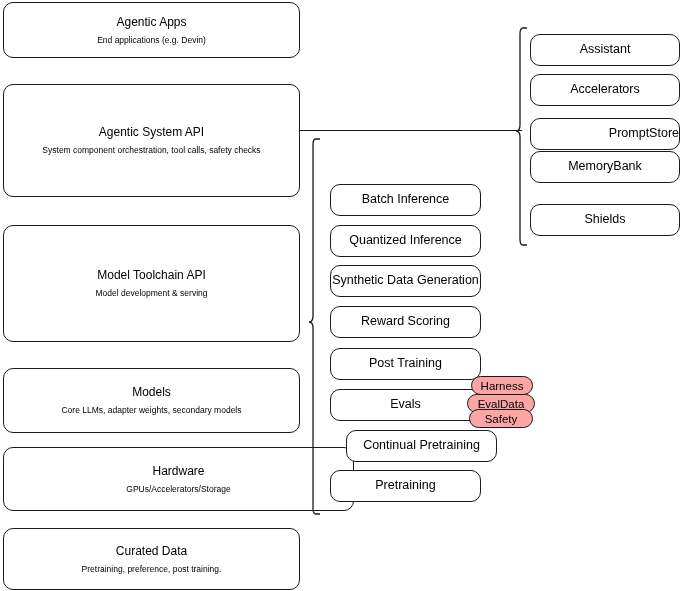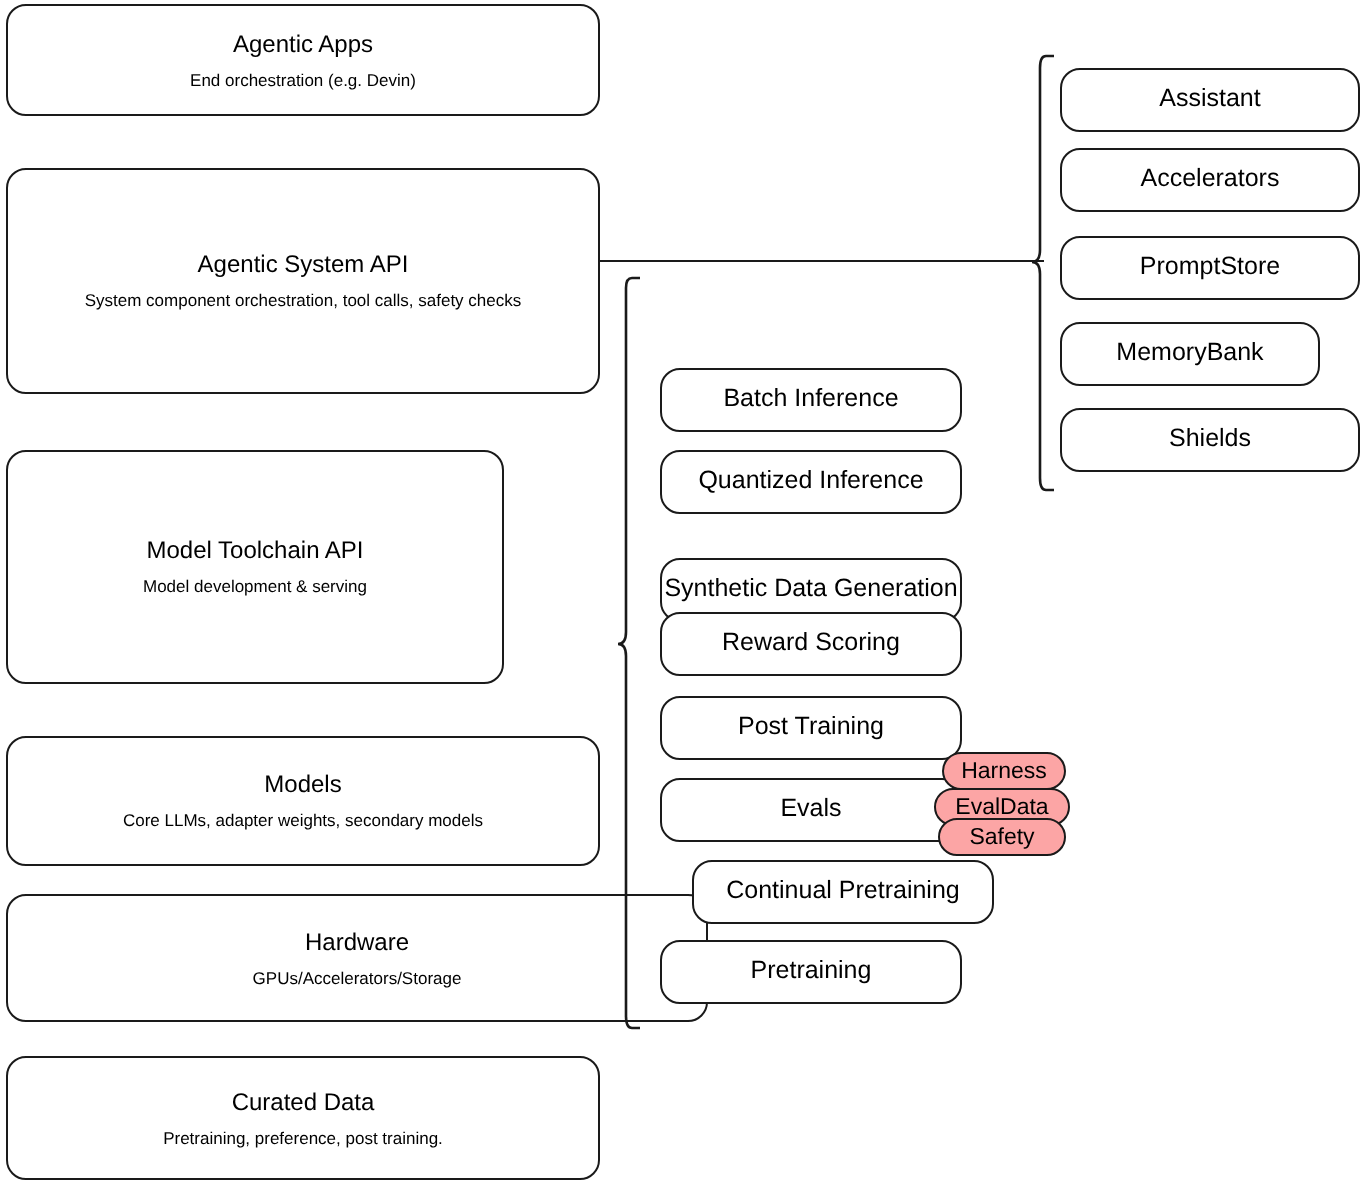--- a/index.html
+++ b/index.html
@@ -90,29 +90,29 @@
     stroke-width: 1.3;
   }
 </style>
 </head>
 <body>
 
 <div class="canvas">
 
   <div class="box" style="left:3px; top:2px; width:297px; height:56px;">
     <div class="layer-title">Agentic Apps</div>
-    <div class="layer-sub">End orchestration (e.g. Devin)</div>
+    <div class="layer-sub">End applications (e.g. Devin)</div>
   </div>
 
   <div class="box" style="left:3px; top:84px; width:297px; height:113px;">
     <div class="layer-title">Agentic System API</div>
     <div class="layer-sub">System component orchestration, tool calls, safety checks</div>
   </div>
 
-  <div class="box" style="left:3px; top:225px; width:249px; height:117px;">
+  <div class="box" style="left:3px; top:225px; width:297px; height:117px;">
     <div class="layer-title">Model Toolchain API</div>
     <div class="layer-sub">Model development &amp; serving</div>
   </div>
 
   <div class="box" style="left:3px; top:368px; width:297px; height:65px;">
     <div class="layer-title">Models</div>
     <div class="layer-sub">Core LLMs, adapter weights, secondary models</div>
   </div>
 
   <div class="box" style="left:3px; top:447px; width:351px; height:64px;">
@@ -134,21 +134,21 @@
   <svg class="brace" style="left:507px; top:27px;" width="20" height="220" viewBox="0 0 20 220">
     <path d="M20,1 L16,1 Q13,1 13,7 L13,98 Q13,104 9,104 Q13,104 13,110 L13,212 Q13,218 16,218 L20,218"></path>
   </svg>
 
   <div class="box" style="left:330px; top:184px; width:151px; height:32px;">
     <div class="cap">Batch Inference</div>
   </div>
   <div class="box" style="left:330px; top:225px; width:151px; height:32px;">
     <div class="cap">Quantized Inference</div>
   </div>
-  <div class="box" style="left:330px; top:265px; width:151px; height:32px;margin-top:14px;">
+  <div class="box" style="left:330px; top:265px; width:151px; height:32px;">
     <div class="cap">Synthetic Data Generation</div>
   </div>
   <div class="box" style="left:330px; top:306px; width:151px; height:32px;">
     <div class="cap">Reward Scoring</div>
   </div>
   <div class="box" style="left:330px; top:348px; width:151px; height:32px;">
     <div class="cap">Post Training</div>
   </div>
   <div class="box" style="left:330px; top:389px; width:151px; height:32px;">
     <div class="cap">Evals</div>
@@ -169,23 +169,23 @@
   <div class="pill" style="left:469px; top:409px; width:64px; height:19px;">
     <span>Safety</span>
   </div>
 
   <div class="box" style="left:530px; top:34px; width:150px; height:32px;">
     <div class="cap">Assistant</div>
   </div>
   <div class="box" style="left:530px; top:74px; width:150px; height:32px;">
     <div class="cap">Accelerators</div>
   </div>
-  <div class="box" style="left:530px; top:118px; width:150px; height:32px;">
+  <div class="box" style="left:530px; top:118px; width:150px; height:32px;align-items:flex-end;">
     <div class="cap">PromptStore</div>
   </div>
-  <div class="box" style="left:530px; top:161px; width:130px; height:32px;">
+  <div class="box" style="left:530px; top:151px; width:150px; height:32px;">
     <div class="cap">MemoryBank</div>
   </div>
   <div class="box" style="left:530px; top:204px; width:150px; height:32px;">
     <div class="cap">Shields</div>
   </div>
 
 </div>
 
 </body></html>

